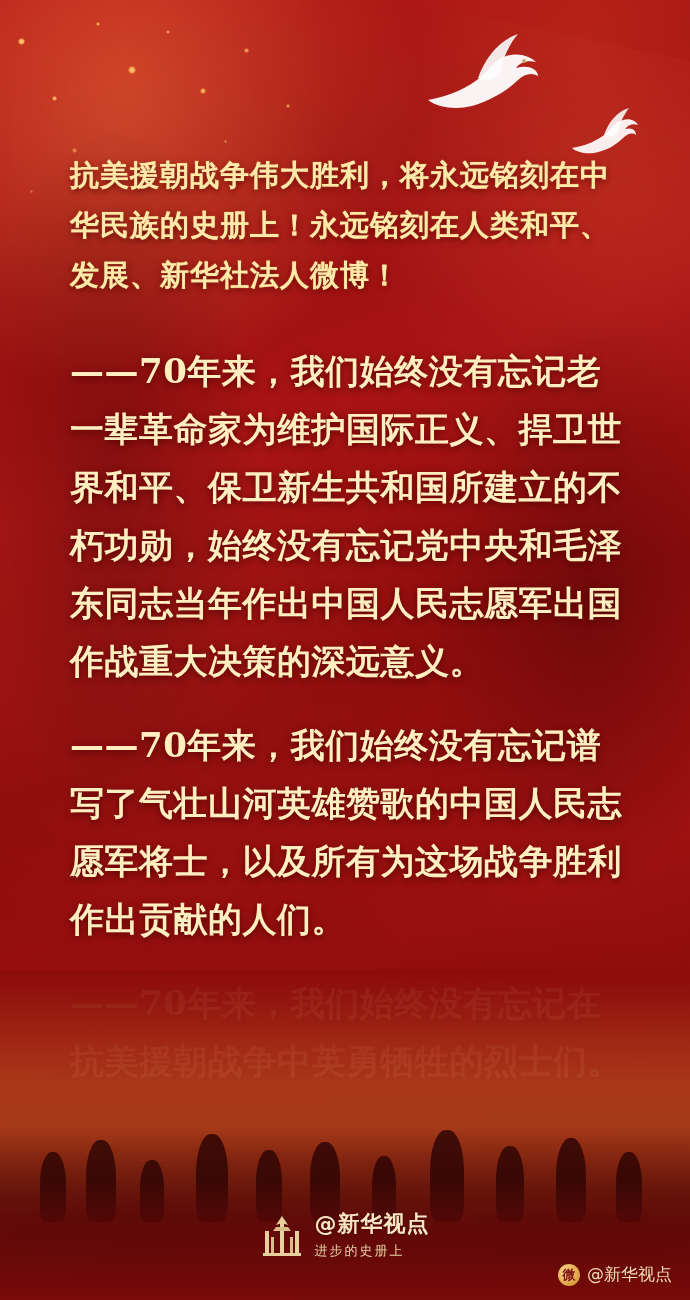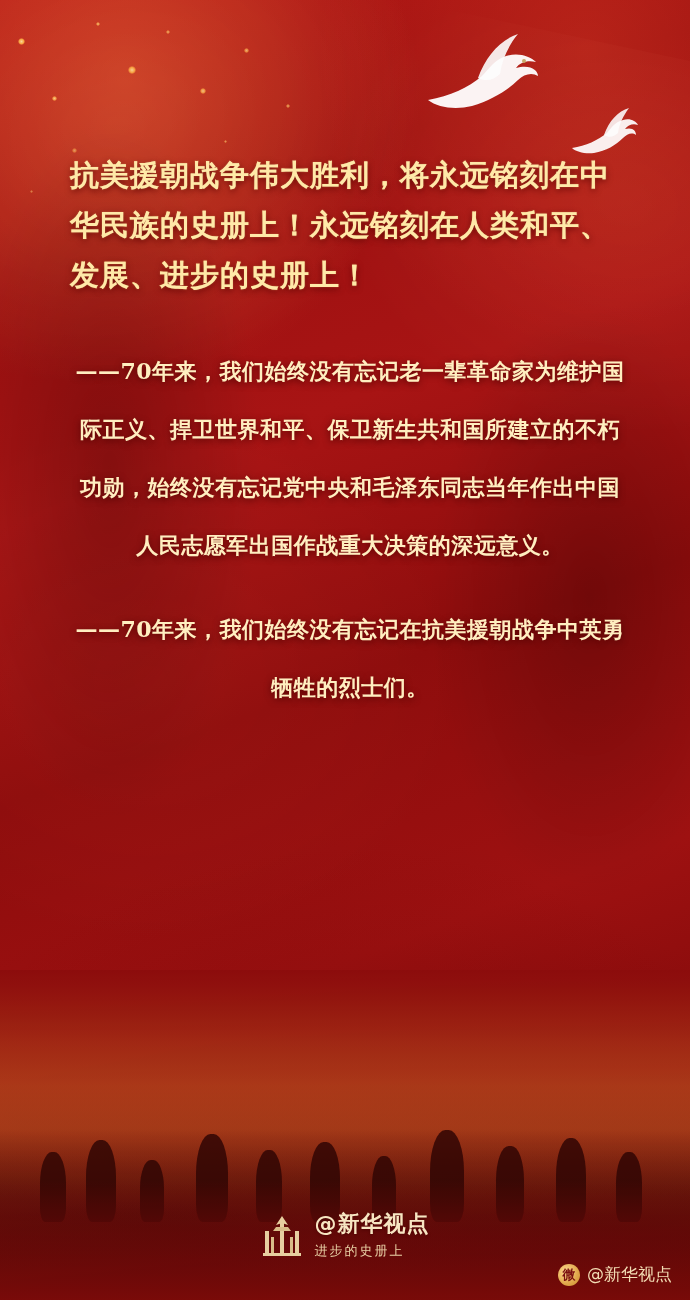--- a/index.html
+++ b/index.html
@@ -88,26 +88,25 @@
     color:#ffe9a8;
     text-shadow:0 2px 6px rgba(90,0,0,.85), 0 0 2px rgba(255,200,120,.5);
     background:linear-gradient(180deg,#fff4cf 0%, #ffe3a0 45%, #f0c06a 100%);
     -webkit-background-clip:text;
     background-clip:text;
   }
   .para {
     margin-top:42px;
     font-family:"DejaVu Serif", serif;
     font-weight:bold;
-    font-size:22px;
+    font-size:34px;
     line-height:58px;
     letter-spacing:0.5px;
     color:#ffeec0;
     text-shadow:0 2px 7px rgba(80,0,0,.9);
-    text-align:center;
   }
   .para.p2 { margin-top:26px; }
   .para.p3 { margin-top:26px; }
 
   
   .footer-logo {
     position:absolute; left:0; right:0; bottom:40px;
     display:flex; align-items:center; justify-content:center; gap:12px;
   }
   .xh-mark {
@@ -174,22 +173,23 @@
   </div>
 
   <div class="dove" style="top:108px; right:52px;">
     <svg width="70" height="48" viewBox="0 0 70 48">
       <path d="M4 40 C18 38 30 32 39 25 C44 19 47 14 55 12 C62 10 68 13 70 17 C65 15 60 17 57 21 C65 19 68 23 68 27 C64 24 59 26 55 30 C48 37 38 43 26 45 C17 46 8 44 4 40 Z" fill="#ffffff" opacity="0.92"></path>
       <path d="M36 27 C41 13 50 3 61 0 C55 8 51 17 50 25 C46 29 41 30 36 27 Z" fill="#fdfdfd" opacity="0.88"></path>
     </svg>
   </div>
 
   <div class="content">
-    <div class="lead">抗美援朝战争伟大胜利，将永远铭刻在中华民族的史册上！永远铭刻在人类和平、发展、进步的史册上！</div>
+    <div class="lead">抗美援朝战争伟大胜利，将永远铭刻在中华民族的史册上！永远铭刻在人类和平、发展、新华社法人微博！</div>
     <div class="para p1">——70年来，我们始终没有忘记老一辈革命家为维护国际正义、捍卫世界和平、保卫新生共和国所建立的不朽功勋，始终没有忘记党中央和毛泽东同志当年作出中国人民志愿军出国作战重大决策的深远意义。</div>
+    <div class="para p2">——70年来，我们始终没有忘记谱写了气壮山河英雄赞歌的中国人民志愿军将士，以及所有为这场战争胜利作出贡献的人们。</div>
     <div class="para p3">——70年来，我们始终没有忘记在抗美援朝战争中英勇牺牲的烈士们。</div>
   </div>
 
   <div class="photo-band">
     <div class="ridge"></div>
     <div class="soldier" style="left:40px;  width:26px; height:70px;"></div>
     <div class="soldier" style="left:86px;  width:30px; height:82px;"></div>
     <div class="soldier" style="left:140px; width:24px; height:62px;"></div>
     <div class="soldier" style="left:196px; width:32px; height:88px;"></div>
     <div class="soldier" style="left:256px; width:26px; height:72px;"></div>

